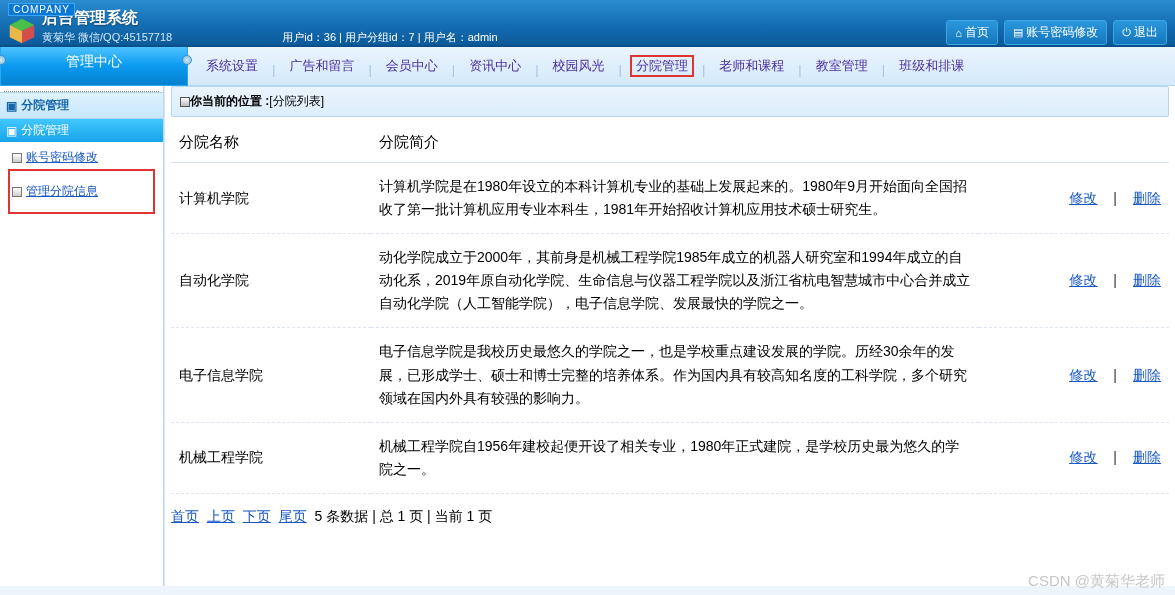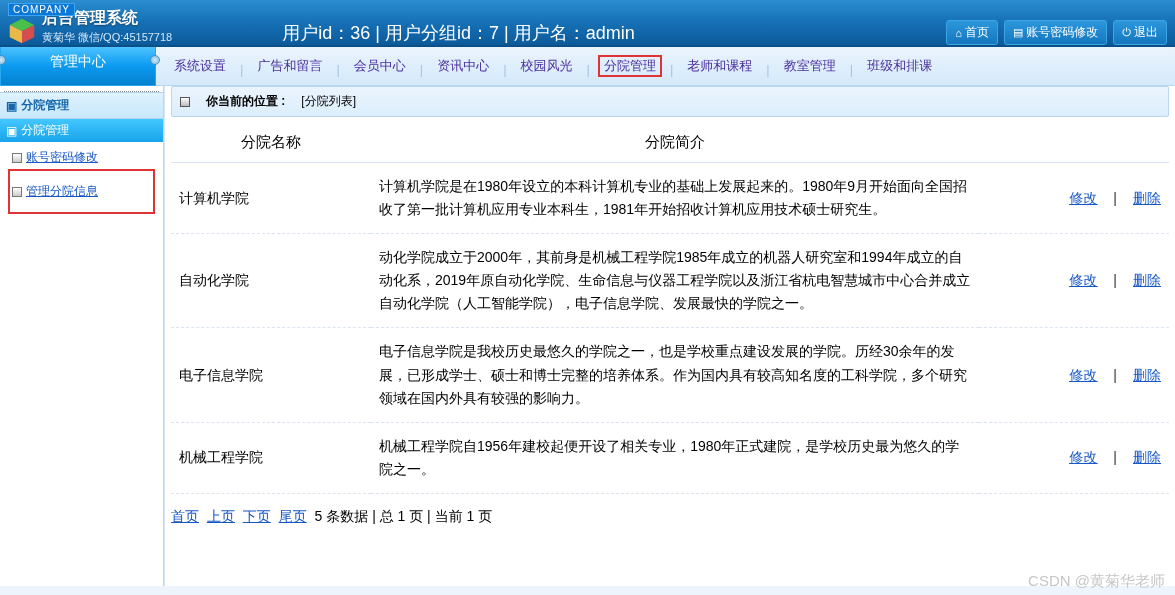--- a/index.html
+++ b/index.html
@@ -5,53 +5,53 @@
     * { margin: 0; padding: 0; box-sizing: border-box; }
     body { font-family: "Microsoft YaHei", Arial, sans-serif; font-size: 13px; background: #eef4fc; width: 1175px; }
     
     
     .topbar { background: linear-gradient(to bottom, #2b8dd0 0%, #1670b5 50%, #0b5a9a 100%); height: 47px; display: flex; align-items: flex-end; padding: 0 8px; border-bottom: 2px solid #0a4f87; position: relative; }
     .company-badge { position: absolute; top: 3px; left: 8px; background: #0b77d6; color: #fff; font-size: 10px; padding: 0 4px; border: 1px solid #3ca5f5; letter-spacing: 1px; }
     .logo-cube { width: 28px; height: 28px; margin-top: 10px; margin-right: 6px; display: inline-block; }
     .brand-block { display: flex; flex-direction: column; margin-top: 24px; }
     .brand-title { color: #fff; font-size: 16px; font-weight: bold; text-shadow: 0 1px 2px rgba(0,0,0,.4); }
     .brand-sub { color: #cfe7f9; font-size: 11px; margin-top: 1px; }
-    .userinfo { color: #fff; font-size: 18px; margin-left: 110px; margin-top: 15px; }
+    .userinfo { color: #fff; font-size: 11px; margin-left: 110px; margin-top: 15px; }
     .top-right { margin-left: auto; display: flex; gap: 6px; align-items: center; margin-top: 6px; }
     .top-btn { background: linear-gradient(#2b97dc,#1577be); color: #fff; border: 1px solid #3ba6e3; border-radius: 3px; padding: 3px 8px; font-size: 12px; display: flex; align-items: center; gap: 3px; cursor: pointer; }
     .top-btn .ico { font-size: 11px; }
     
     
     .mainnav-wrap { display: flex; }
-    .left-cap { width: 156px; background: linear-gradient(to bottom,#4ec3ff,#0a9af0,#0681cf); color: #fff; text-align: center; padding: 6px 0; font-size: 14px; border: 1px solid #29a8f0; border-top: none; position: relative; }
+    .left-cap { width: 188px; background: linear-gradient(to bottom,#4ec3ff,#0a9af0,#0681cf); color: #fff; text-align: center; padding: 6px 0; font-size: 14px; border: 1px solid #29a8f0; border-top: none; position: relative; }
     .left-cap .rivet { position: absolute; width: 10px; height: 10px; top: 8px; background: radial-gradient(#cfe8f7,#7db8dd); border-radius: 50%; border:1px solid #4492c6; }
     .left-cap .rivet.l { left: -5px; } .left-cap .rivet.r { right: -5px; }
     .mainnav { flex: 1; background: linear-gradient(#eaf4fd,#d4e9fb); border-bottom: 1px solid #b7d6f2; padding: 8px 12px; display: flex; align-items: flex-end; }
     .mainnav a { color: #4c2f9e; text-decoration: none; display: inline-block; padding: 2px 6px; }
     .mainnav .nav-sep { color: #a8c4e2; margin: 0 8px; }
     .mainnav a.highlighted { border: 2px solid #e03434; padding: 0 4px; }
     
     
     .layout { display: flex; }
     .sidebar { width: 164px; background: #fff; border-right: 1px solid #bcd6ef; min-height: 500px; }
     .side-panel-title { background: linear-gradient(#dff2ff,#c7e7fb); color: #1566aa; font-weight: bold; padding: 4px 6px; border-bottom: 1px solid #b2d5ef; border-top: 1px solid #b2d5ef; display:flex; align-items:center; gap:4px; font-size:12px;}
     .side-panel-sub { background: linear-gradient(#42c7ff,#18a4ea); color: #fff; padding: 3px 6px; font-size: 12px; display:flex; align-items:center; gap:4px;}
     .side-list { list-style: none; padding: 4px 8px 8px 8px; }
     .side-list li { padding: 3px 4px; }
     .side-list a { color: #1757c5; text-decoration: underline; font-size: 12px; }
     .side-list .ico-sq { display:inline-block; width:10px; height:10px; border:1px solid #777; margin-right:4px; vertical-align:middle; background:linear-gradient(#fff,#ccc);}
     .side-list li.highlighted { border: 2px solid #e03434; padding: 12px 2px; }
     .dotted-top { border-bottom:1px dotted #888; height:6px; margin:0 4px; }
     
     .content { flex: 1; padding: 0 6px 10px 6px; background:#fff; border-left:1px solid #d7e7f6; }
-    .breadcrumb-bar { background: linear-gradient(#eaf4fd,#dceefc); padding: 6px 8px; border: 1px solid #b7d6f2; border-radius: 2px; margin-bottom: 6px; font-size: 12px; display:flex; align-items:center; gap:16px;}
+    .breadcrumb-bar { background: linear-gradient(#eaf4fd,#dceefc); padding: 6px 8px; border: 1px solid #b7d6f2; border-radius: 2px; margin-bottom: 6px; font-size: 12px; display:flex; align-items:center; gap:0;}
     .breadcrumb-bar .bc-ico { width:10px; height:10px; border:1px solid #555; display:inline-block; background:linear-gradient(#fff,#bbb);}
     
     table.data { width: 100%; border-collapse: collapse; font-size: 14px; }
-    table.data th { text-align: center; padding: 10px 8px; font-weight: normal; font-size:15px; border-bottom:1px solid #d7e3ef; }
+    table.data th { text-align: left; padding: 10px 8px; font-weight: normal; font-size:15px; border-bottom:1px solid #d7e3ef; }
     table.data td { padding: 12px 8px; vertical-align: middle; line-height: 1.65; border-bottom:1px dashed #dce5ef; }
     table.data .col-name { width: 200px; }
     table.data .col-act { width: 190px; text-align: right; white-space: nowrap; text-decoration: underline; }
     table.data .col-act a { color: #1757c5; text-decoration: underline; }
     table.data .col-act .sep { margin: 0 16px; color:#333; }
     
     .pager { margin: 14px 0 0 0; font-size: 14px; }
     .pager a { color: #1757c5; text-decoration: underline; margin-right: 4px; }
     
     .watermark { position: fixed; right: 10px; bottom: 4px; color: #c7c7c7; font-size: 15px; pointer-events: none; }

